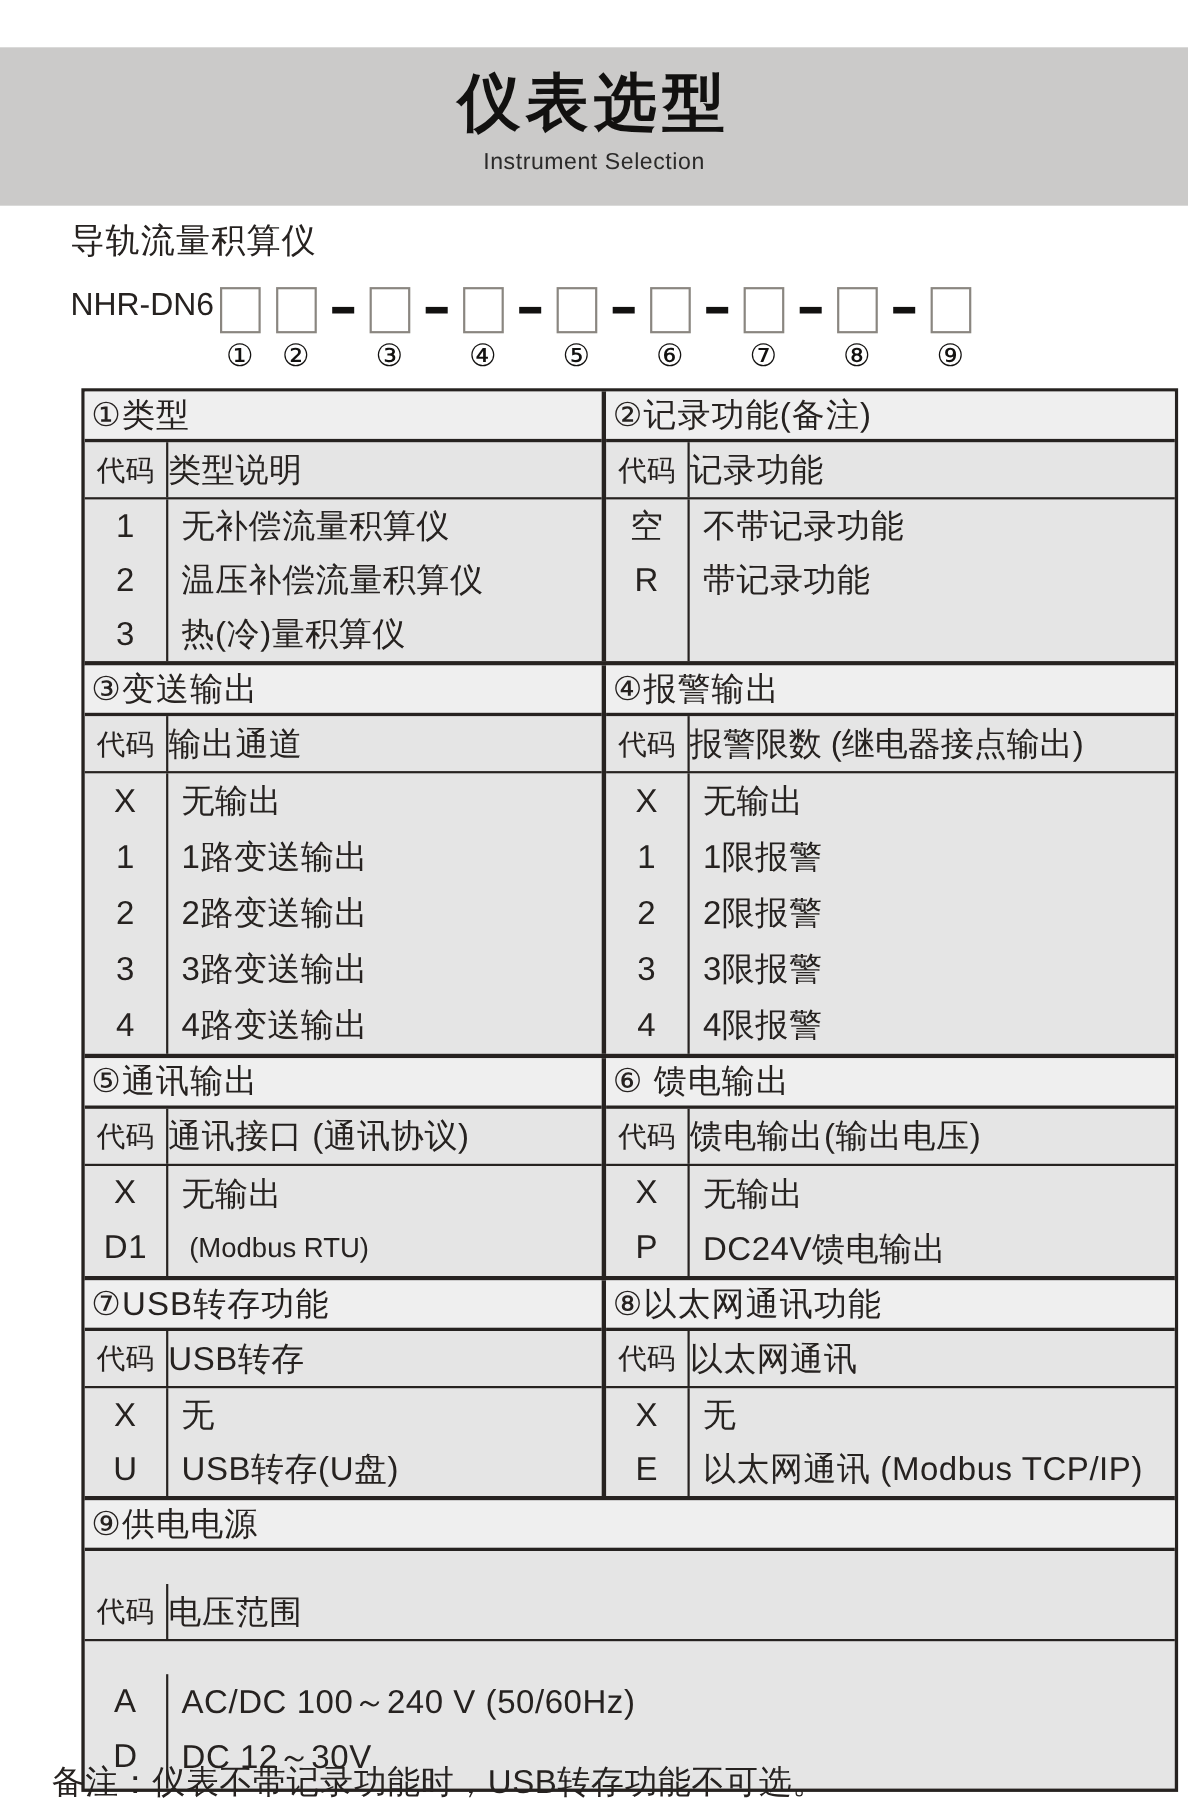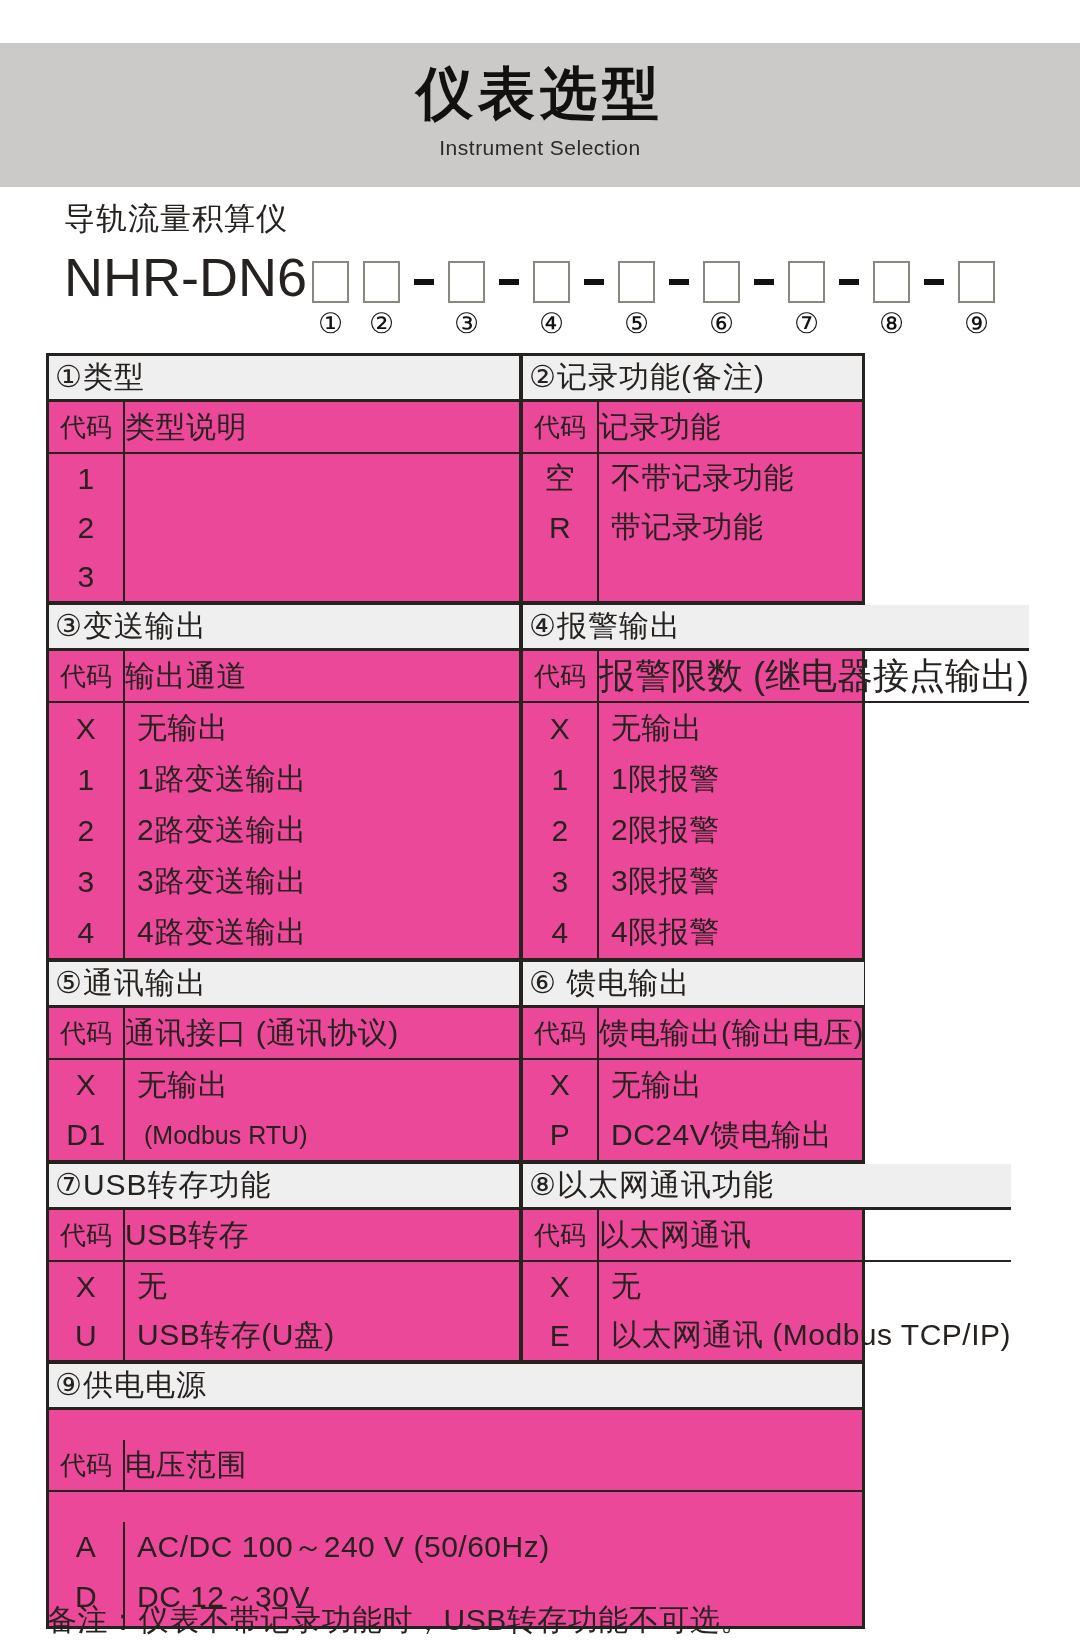--- a/index.html
+++ b/index.html
@@ -33,32 +33,32 @@
   
   .product-name{
     position:absolute;left:64px;top:198px;
     font-size:31px;font-weight:500;letter-spacing:1px;
   }
   .model{
     position:absolute;left:64px;top:252px;
     display:flex;align-items:flex-start;
   }
   .model-prefix{
-    font-size:54px;line-height:50px;font-weight:500;letter-spacing:0;
+    font-size:29px;line-height:50px;font-weight:500;letter-spacing:0;
     margin-right:5px;
   }
   .pos{display:flex;flex-direction:column;align-items:center;width:37px;flex:0 0 37px;}
   .pos.gap{margin-right:14px;}
   .box{width:37px;height:42px;border:2px solid var(--boxbd);background:#fff;margin-top:9px;}
   .circ{font-size:28px;line-height:30px;margin-top:6px;color:#121110;}
   .dash{width:20px;height:6px;background:#121110;margin:27px 14px 0 14px;flex:0 0 20px;}
   
   .table{
-    position:absolute;left:46px;top:353px;width:819px;
-    border:3px solid var(--bd);background:#ec4899;
+    position:absolute;left:74px;top:353px;width:997px;
+    border:3px solid var(--bd);background:#e5e5e5;
   }
   .sec-row{display:flex;border-bottom:4px solid var(--bd);}
   .sec-row.last{border-bottom:none;}
   .panel{display:flex;flex-direction:column;}
   .panel.left{flex:0 0 470px;width:470px;}
   .panel.right{flex:1;border-left:4px solid var(--bd);}
   .panel.full{flex:1;gap:30px;}
   .sec-header{
     height:46px;background:var(--hdr);border-bottom:3px solid var(--bd);
     display:flex;align-items:center;padding-left:6px;
@@ -66,21 +66,21 @@
   }
   .sub-row{display:flex;height:52px;border-bottom:2px solid var(--bd);}
   .code-col{
     flex:0 0 76px;width:76px;border-right:2px solid var(--bd);
     display:flex;align-items:center;justify-content:center;font-size:26px;
   }
   .desc-col{
     flex:1;display:flex;align-items:center;padding-left:0;
     font-size:30px;white-space:nowrap;overflow:hidden;letter-spacing:0.5px;
   }
-  .desc-col.tight{font-size:36px;letter-spacing:0;}
+  .desc-col.tight{font-size:30px;letter-spacing:0;}
   .body-row{display:flex;}
   .body-codes{
     flex:0 0 76px;width:76px;border-right:2px solid var(--bd);
     display:flex;flex-direction:column;
   }
   .body-descs{flex:1;display:flex;flex-direction:column;overflow:hidden;}
   .cell{display:flex;align-items:center;font-size:30px;white-space:nowrap;letter-spacing:0.5px;}
   .body-codes .cell{justify-content:center;}
   .body-descs .cell{padding-left:12px;}
   .suffix{font-size:25px;margin-left:7px;letter-spacing:0;}
@@ -161,20 +161,25 @@
       <div class="sub-row">
         <div class="code-col">代码</div>
         <div class="desc-col">类型说明</div>
       </div>
       <div class="body-row b-s1">
         <div class="body-codes">
           <div class="cell">1</div>
           <div class="cell">2</div>
           <div class="cell">3</div>
         </div>
+        <div class="body-descs">
+          <div class="cell">无补偿流量积算仪</div>
+          <div class="cell">温压补偿流量积算仪</div>
+          <div class="cell">热(冷)量积算仪</div>
+        </div>
       </div>
     </div>
     <div class="panel right">
       <div class="sec-header">②记录功能(备注)</div>
       <div class="sub-row">
         <div class="code-col">代码</div>
         <div class="desc-col">记录功能</div>
       </div>
       <div class="body-row b-s1">
         <div class="body-codes">

